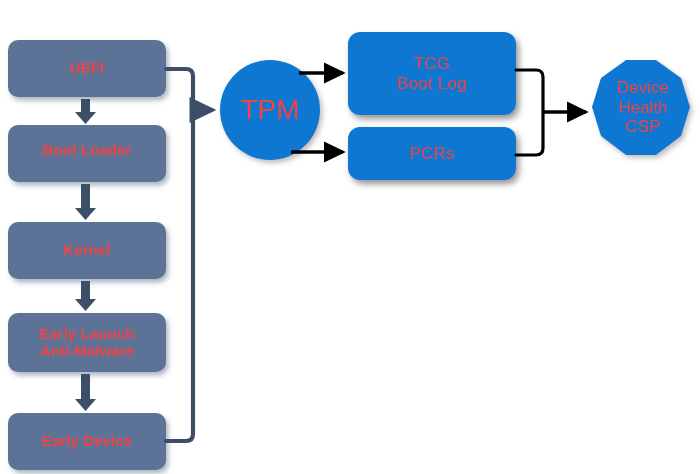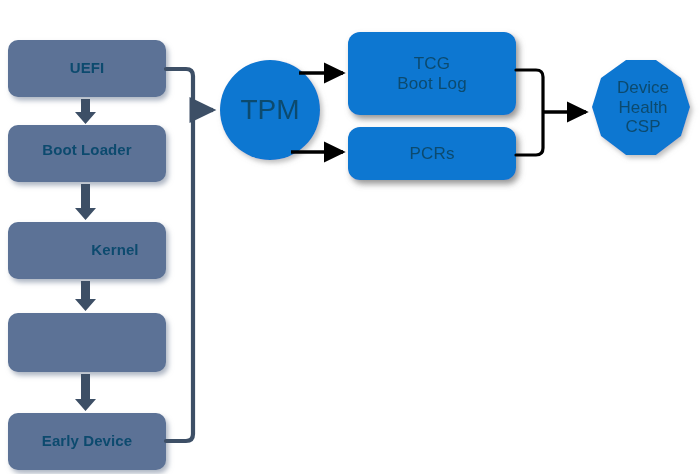--- a/index.html
+++ b/index.html
@@ -26,21 +26,21 @@
     left: 0;
     width: 700px;
     height: 474px;
   }
   .node-label {
     position: absolute;
     display: flex;
     align-items: center;
     justify-content: center;
     text-align: center;
-    color: #0c4a6e;
+    color: #ef4444;
     font-weight: bold;
     pointer-events: none;
     line-height: 1.12;
     white-space: pre-line;
   }
   .stage-label {
     font-size: 15px;
     letter-spacing: 0.1px;
   }
   .artifact-label {
@@ -122,22 +122,24 @@
       <line x1="543" y1="112" x2="586" y2="112" stroke="#000000" stroke-width="3.4" marker-end="url(#arrow-black)"></line>
     </g>
 
     <polygon points="626,60 656,60 681,78 690,107 681,136 656,155 626,155 601,136 592,107 601,78" fill="#0d77d1" filter="url(#soft-shadow-round)"></polygon>
   </svg>
 
   <div class="node-label stage-label" style="left:8px; top:40px; width:158px; height:57px;">UEFI</div>
 
   <div class="node-label stage-label" style="left:8px; top:125px; width:158px; height:51px;">Boot Loader</div>
 
-  <div class="node-label stage-label" style="left:8px; top:222px; width:158px; height:57px;margin-left:28px;">Kernel</div>
+  <div class="node-label stage-label" style="left:8px; top:222px; width:158px; height:57px;">Kernel</div>
 
+  <div class="node-label stage-label" style="left:8px; top:313px; width:158px; height:59px;">Early Launch
+Anti-Malware</div>
 
   <div class="node-label stage-label" style="left:8px; top:413px; width:158px; height:57px;">Early Device</div>
 
   <div class="node-label tpm-label" style="left:220px; top:60px; width:100px; height:100px;">TPM</div>
 
   <div class="node-label artifact-label" style="left:348px; top:32px; width:168px; height:83px;">TCG
 Boot Log</div>
 
   <div class="node-label csp-label" style="left:596px; top:60px; width:94px; height:95px;">Device
 Health

